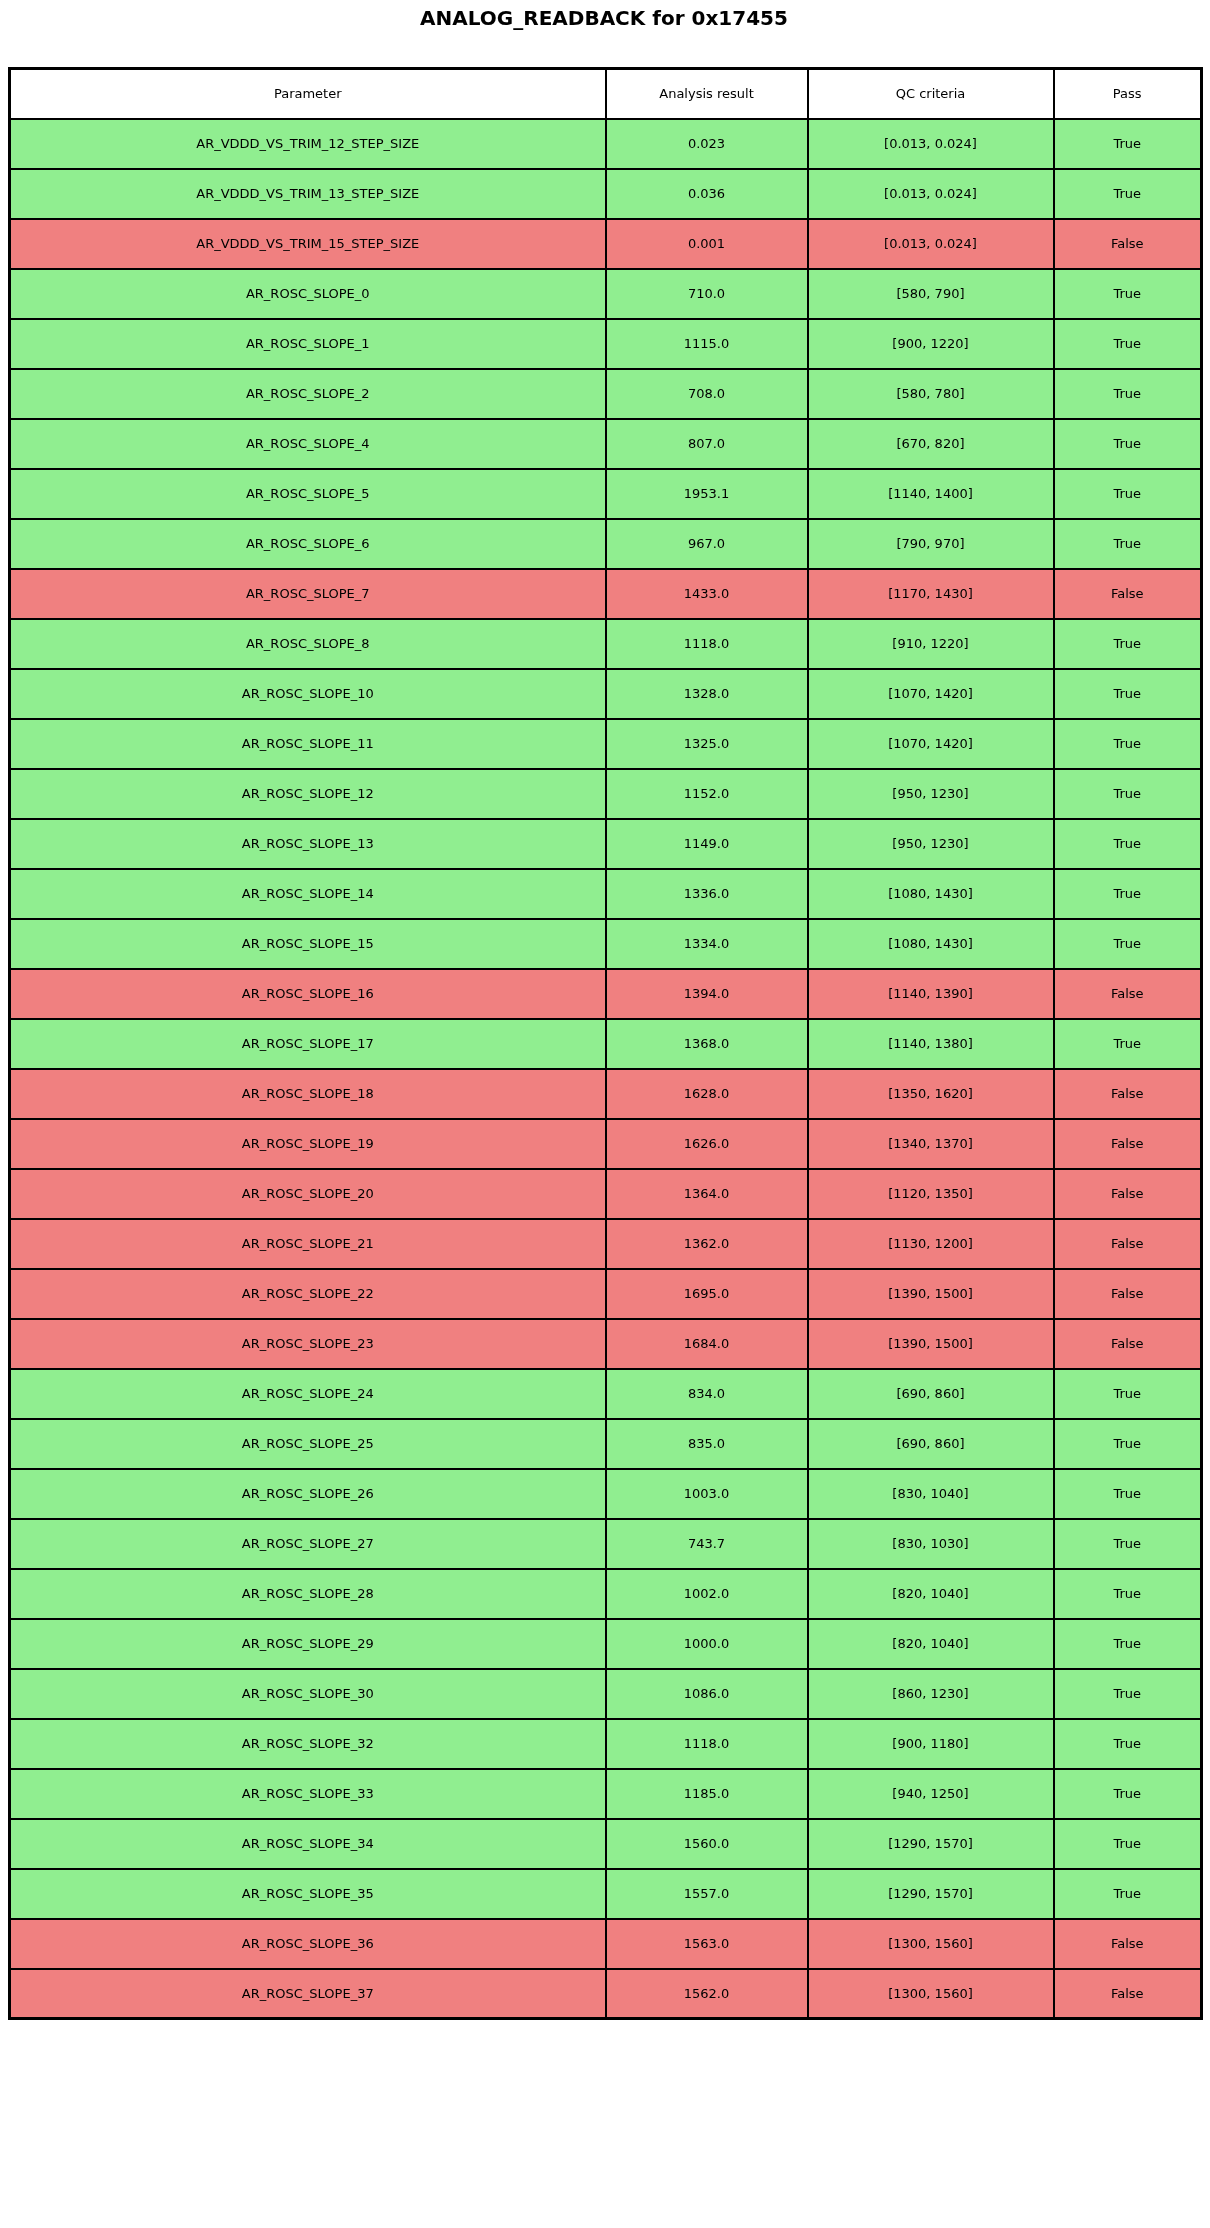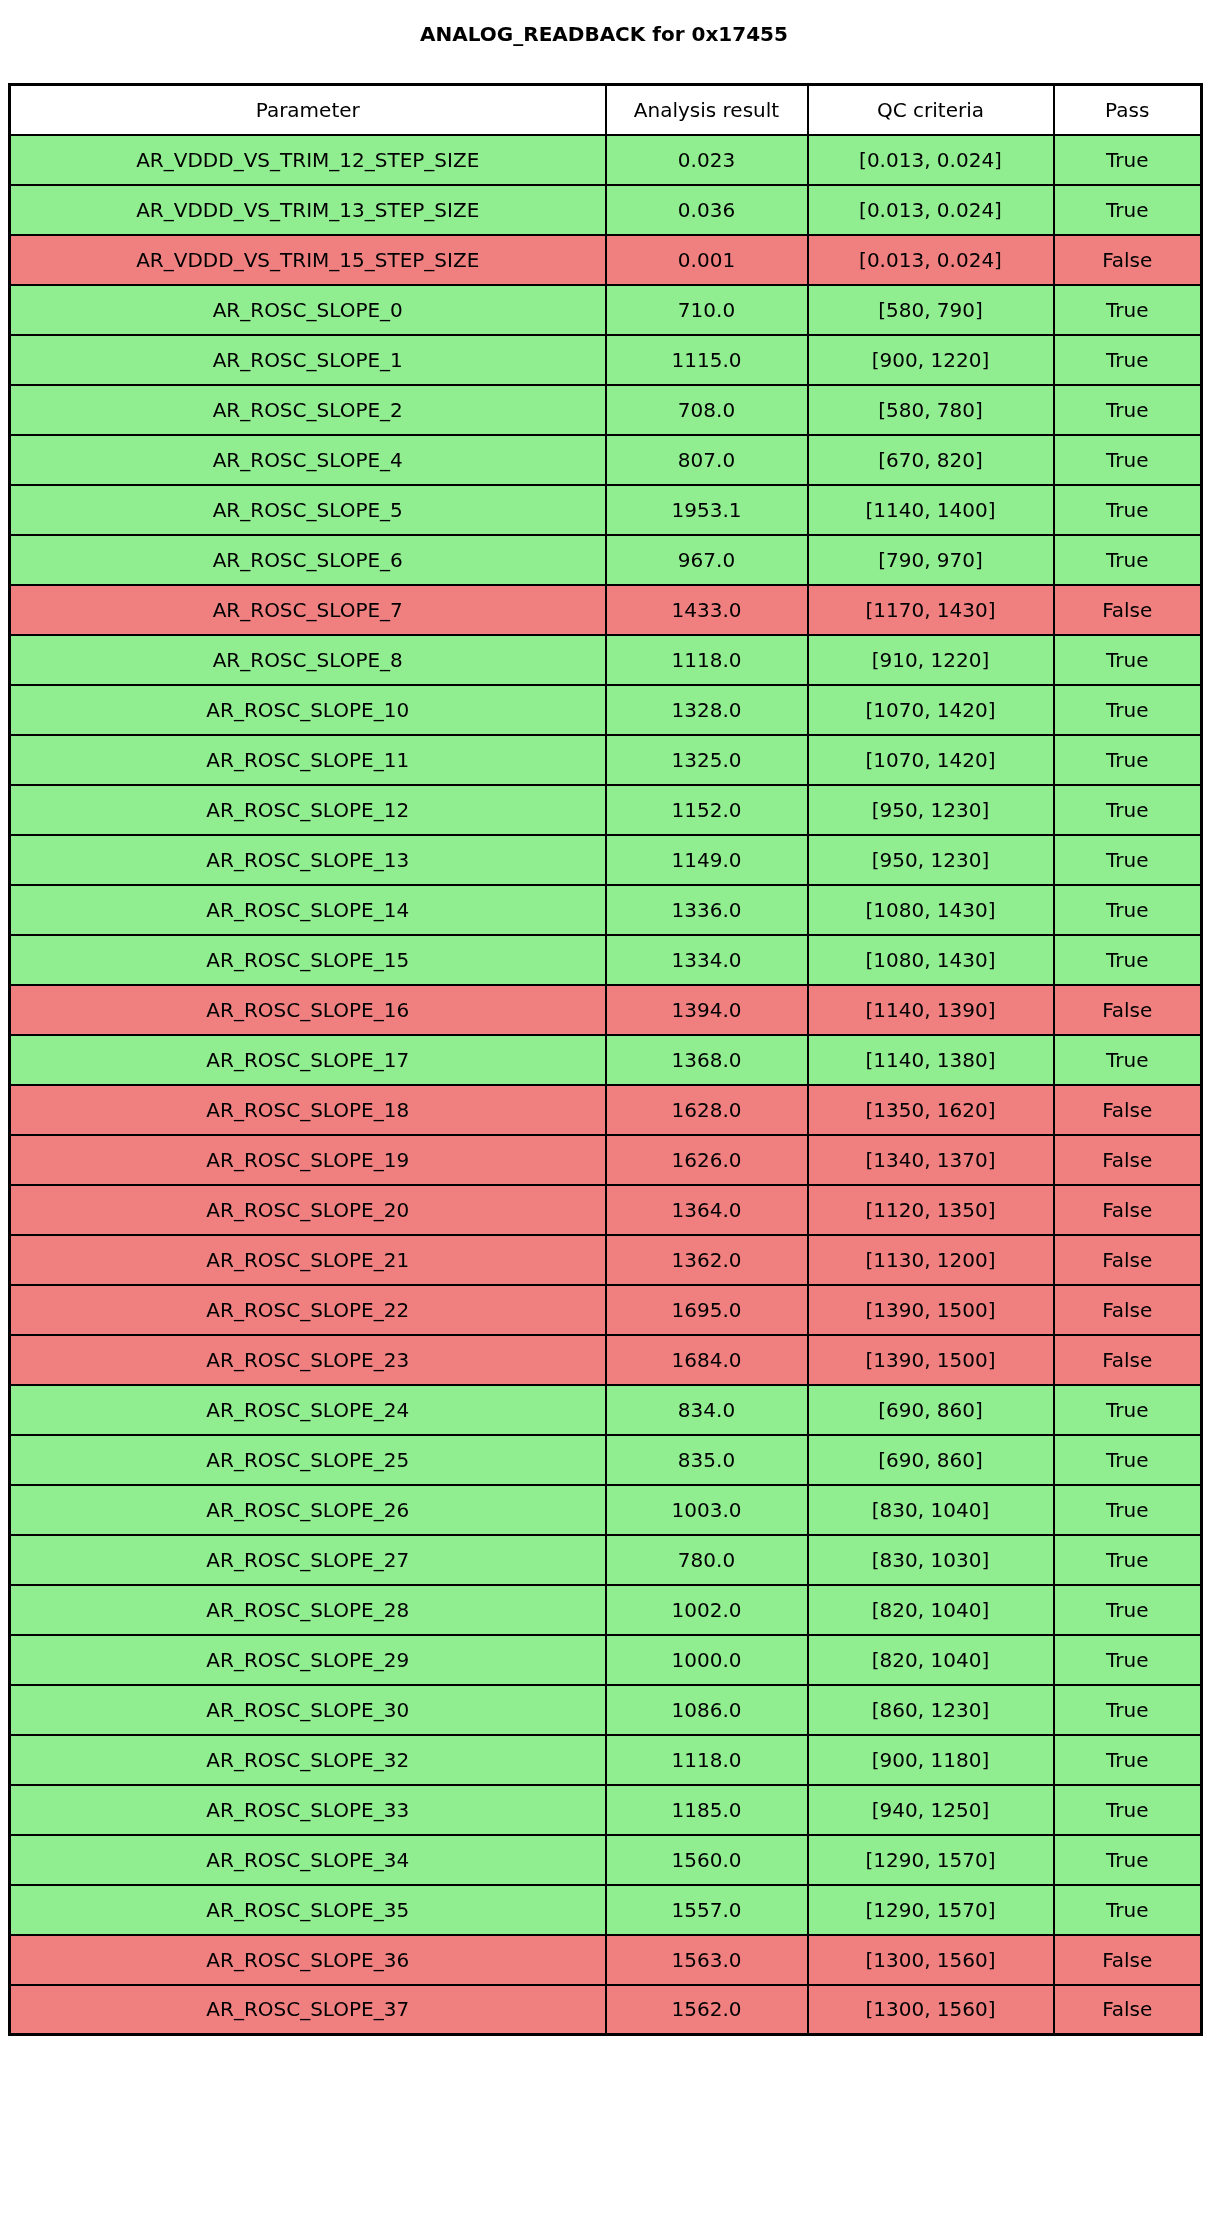--- a/index.html
+++ b/index.html
@@ -3,38 +3,38 @@
 <meta charset="utf-8">
 <style>
   * { margin: 0; padding: 0; box-sizing: border-box; }
   html, body { background: #ffffff; }
   body {
     width: 1210px; height: 2228px;
     font-family: "DejaVu Sans", "Liberation Sans", sans-serif;
     color: var(--text, #000);
     position: relative;
   }
-  .page { position: absolute; inset: 0; margin-top: 16px; }
+  .page { position: absolute; inset: 0; }
   .title {
     position: absolute;
     top: 6px; left: 0; width: 1208px;
     text-align: center;
     font-size: 20px;
     font-weight: bold;
     letter-spacing: 0px;
     color: var(--text, #000);
   }
   table.qc {
     position: absolute;
     top: 67px; left: 8px;
     width: 1192px;
     border-collapse: collapse;
     table-layout: fixed;
     border: 3px solid var(--border, #000);
-    font-size: 20px;
+    font-size: 13px;
   }
   table.qc th, table.qc td {
     border: 2px solid var(--border, #000);
     height: 50px;
     text-align: center;
     vertical-align: middle;
     padding: 0 4px;
     overflow: hidden;
     white-space: nowrap;
   }
@@ -230,21 +230,21 @@
           <td>True</td>
         </tr>
         <tr class="pass">
           <td>AR_ROSC_SLOPE_26</td>
           <td>1003.0</td>
           <td>[830, 1040]</td>
           <td>True</td>
         </tr>
         <tr class="pass">
           <td>AR_ROSC_SLOPE_27</td>
-          <td>780.0</td>
+          <td>743.7</td>
           <td>[830, 1030]</td>
           <td>True</td>
         </tr>
         <tr class="pass">
           <td>AR_ROSC_SLOPE_28</td>
           <td>1002.0</td>
           <td>[820, 1040]</td>
           <td>True</td>
         </tr>
         <tr class="pass">

